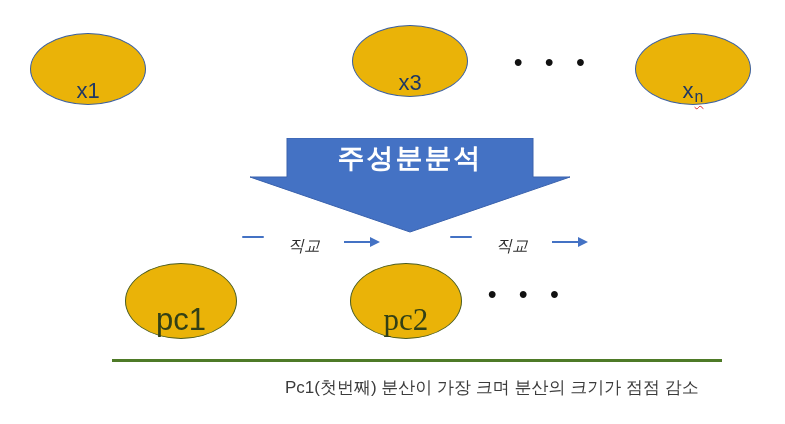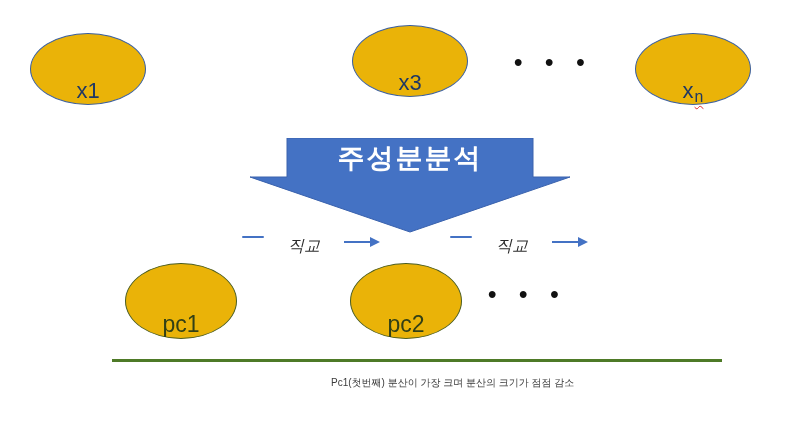--- a/index.html
+++ b/index.html
@@ -25,21 +25,21 @@
   .ellipse.top {
     width: 116px; height: 72px;
     border: 1.5px solid #3a5fa0;
     color: #1f3864;
     font-size: 22px;
   }
   .ellipse.bottom {
     width: 112px; height: 76px;
     border: 1.5px solid #4a5d23;
     color: #324016;
-    font-size: 23px;
+    font-size: 31px;
   }
   .sub {
     font-size: 0.72em;
     position: relative;
     top: 0.28em;
     margin-left: 1px;
   }
   .squiggle {
     text-decoration: underline wavy #e0262a;
     text-decoration-thickness: 1px;
@@ -92,24 +92,23 @@
   
   .divider-line {
     position: absolute;
     left: 112px; top: 359px;
     width: 610px; height: 3px;
     background: #4e7a27;
   }
   .caption {
     position: absolute;
     left: 285px; top: 376px;
-    font-size: 10px;
+    font-size: 17px;
     color: #3b3b3b;
     white-space: nowrap;
-    margin-left: 46px;
   }
 </style>
 </head>
 <body>
 
 <div class="canvas">
 
   <div class="ellipse top" style="left:30px; top:33px;">
     <span>x1</span>
   </div>
@@ -140,21 +139,21 @@
     <span class="ortho-text">직교</span>
     <svg width="36" height="12" viewBox="0 0 36 12">
       <line x1="0" y1="6" x2="26" y2="6" stroke="#4472C4" stroke-width="2"></line>
       <polygon points="26,1 36,6 26,11" fill="#4472C4"></polygon>
     </svg>
   </div>
 
   <div class="ellipse bottom" style="left:125px; top:263px;">
     <span>pc1</span>
   </div>
-  <div class="ellipse bottom" style="left:350px; top:263px;">
+  <div class="ellipse bottom" style="left:350px; top:263px;font-family:Liberation Serif, serif;">
     <span>pc2</span>
   </div>
   <div class="dots" style="left:488px; top:280px;">• • •</div>
 
   <div class="divider-line"></div>
   <div class="caption">Pc1(첫번째) 분산이 가장 크며 분산의 크기가 점점 감소</div>
 
 </div>
 
 </body></html>

